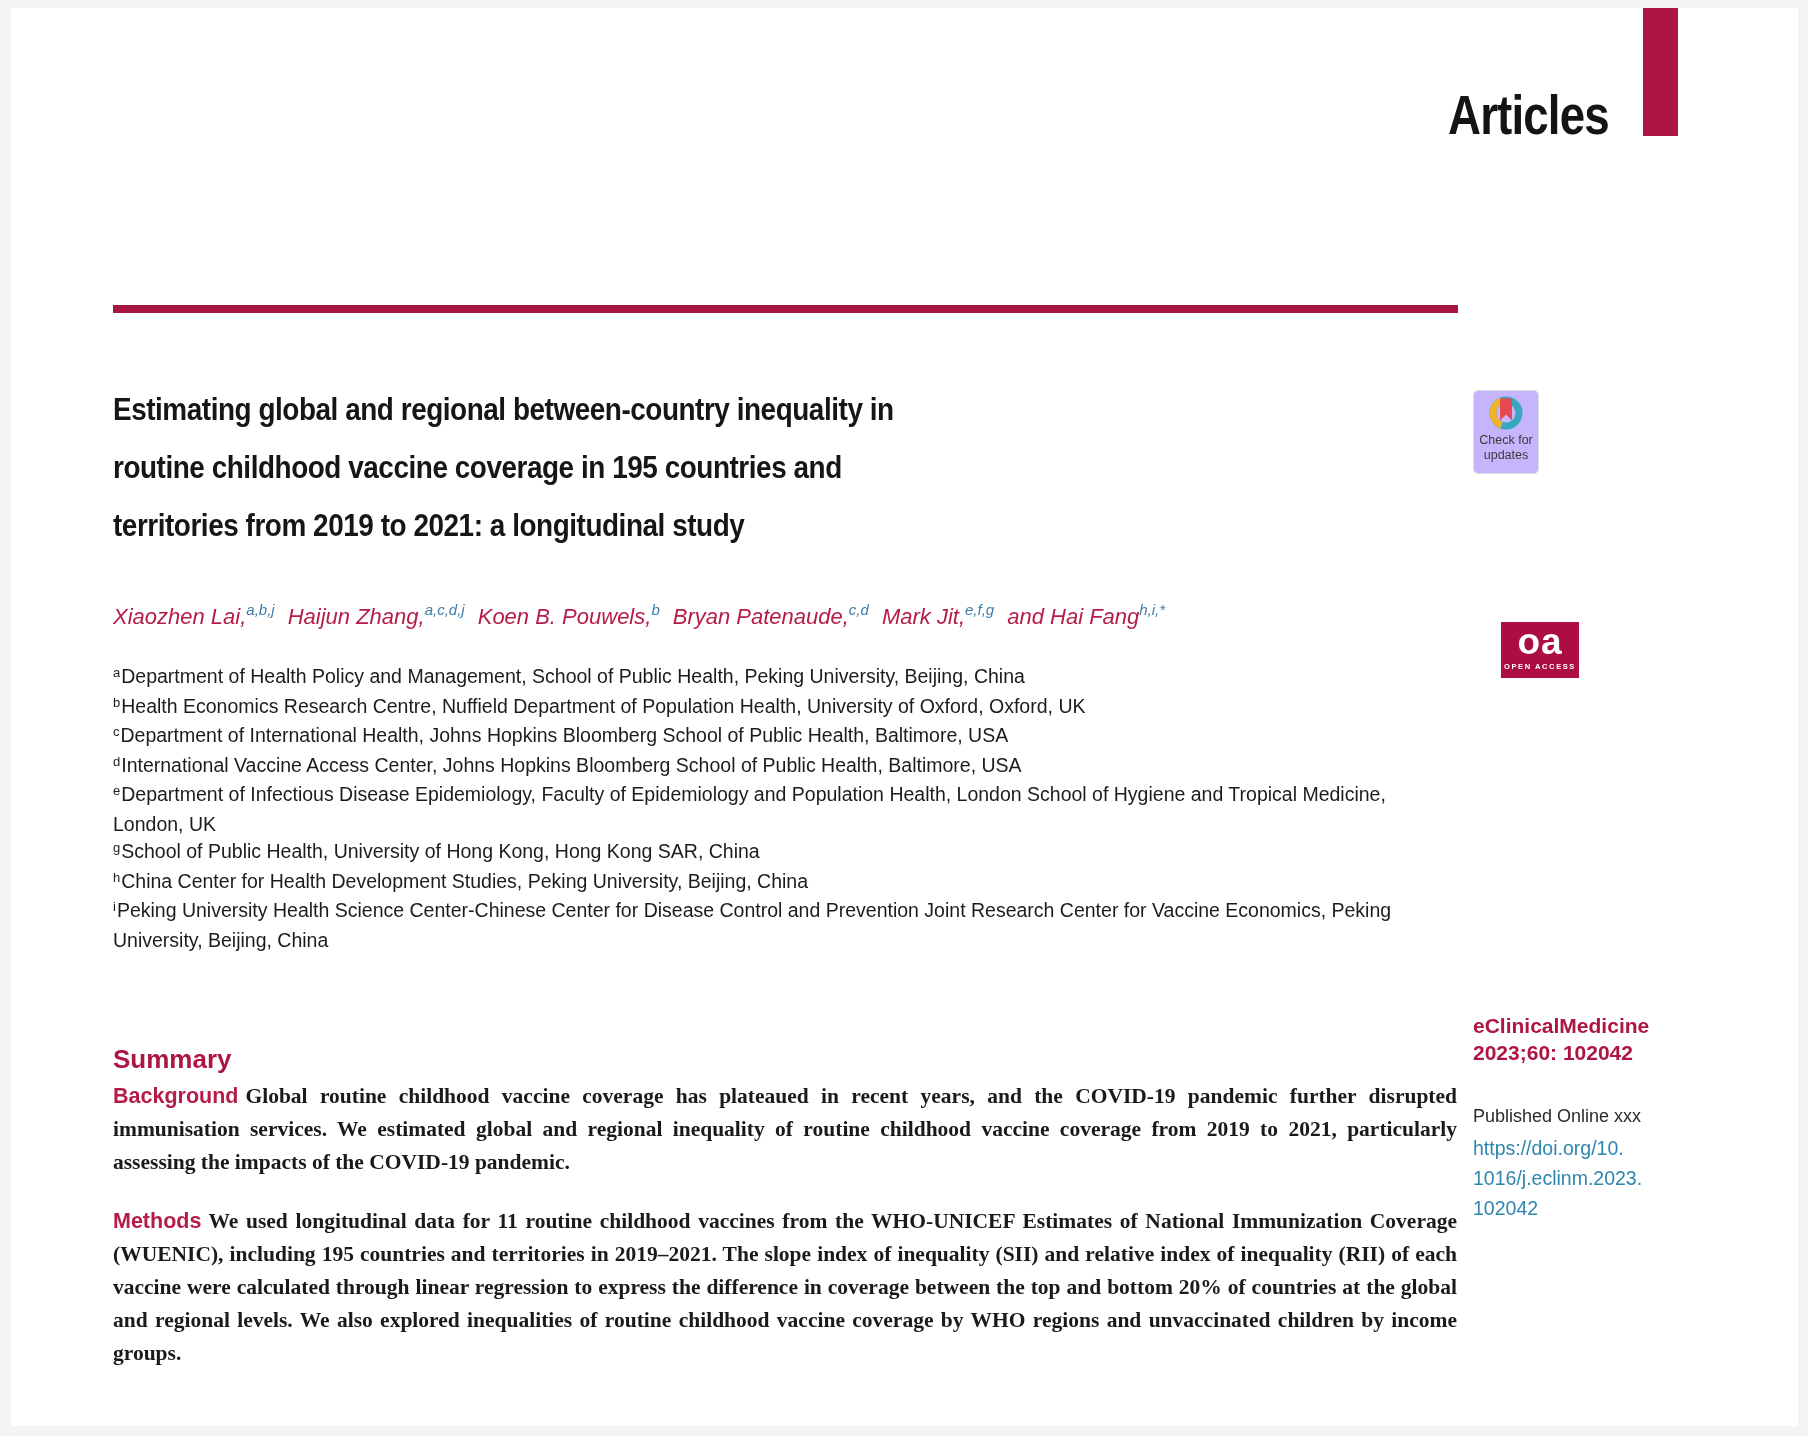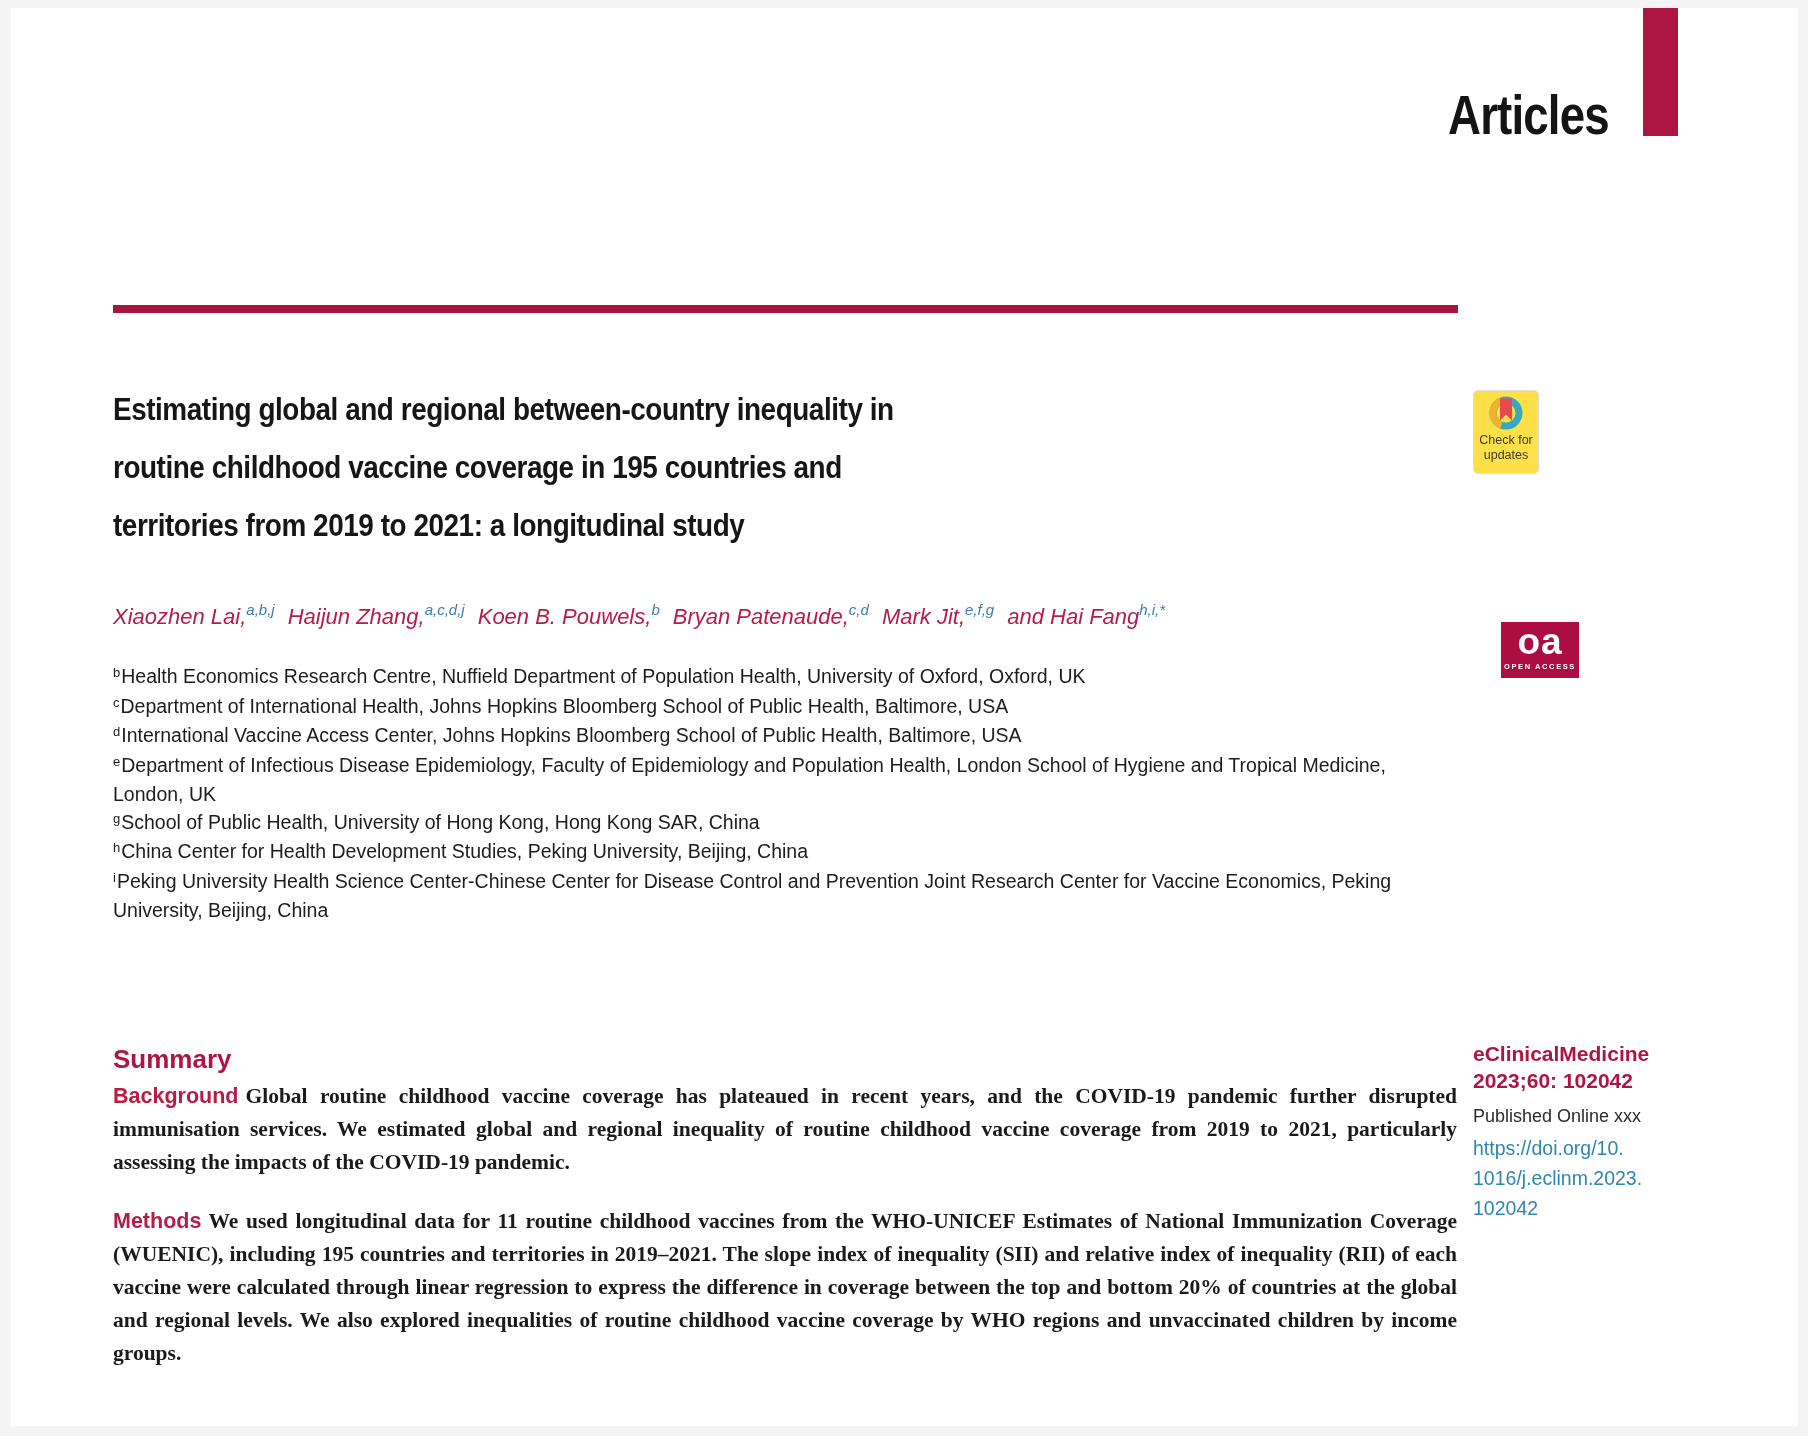--- a/index.html
+++ b/index.html
@@ -69,21 +69,21 @@
   }
   .sum-para.background { top: 1072px; }
   .sum-para.methods { top: 1197px; }
   .lead {
     font-family: "Liberation Sans", sans-serif;
     font-weight: bold; color: #b51c47; margin-right: 7px; margin-top: 28px;
   }
   .badge {
     position: absolute; left: 1462px; top: 382px;
     width: 66px; height: 84px;
-    background: #fde047; border: 1px solid #dcdcdc; border-radius: 5px;
+    background: #c4b5fd; border: 1px solid #dcdcdc; border-radius: 5px;
     box-sizing: border-box; cursor: pointer;
     text-align: center;
   }
   .badge svg { display: block; margin: 2px auto 0 auto; }
   .badge-text {
     font-size: 12.5px; line-height: 15px; color: #3a3a3a;
   }
   .oa {
     position: absolute; left: 1462px; top: 614px;
     width: 78px; height: 56px; background: #ad0e42;
@@ -91,21 +91,21 @@
   }
   .oa-abbr {
     font-size: 37px; font-weight: bold; line-height: 34px;
     letter-spacing: 1px; margin-top: 3px;
   }
   .oa-label {
     font-size: 7.5px; font-weight: bold; letter-spacing: 1.6px;
     margin-top: 3px;
   }
   .journal-block {
-    position: absolute; left: 1462px; top: 1032px;
+    position: absolute; left: 1462px; top: 1004px;
     font-size: 21px; font-weight: bold; color: #ad1542;
     line-height: 27px; white-space: nowrap;
   }
   .published {
     position: absolute; left: 1462px; top: 1098px;
     font-size: 18px; color: #2b2b2b; white-space: nowrap;
   }
   .doi {
     position: absolute; left: 1462px; top: 1125px;
     font-size: 19.5px; color: #2e86ad; line-height: 30px;
@@ -124,20 +124,21 @@
 
   <h1 class="title">
     <div class="tline">Estimating global and regional between-country inequality in</div>
     <div class="tline">routine childhood vaccine coverage in 195 countries and</div>
     <div class="tline">territories from 2019 to 2021: a longitudinal study</div>
   </h1>
 
   <p class="authors"><span class="author"><span>Xiaozhen Lai,</span><span class="asup">a,b,j</span></span><span class="author"><span>Haijun Zhang,</span><span class="asup">a,c,d,j</span></span><span class="author"><span>Koen B. Pouwels,</span><span class="asup">b</span></span><span class="author"><span>Bryan Patenaude,</span><span class="asup">c,d</span></span><span class="author"><span>Mark Jit,</span><span class="asup">e,f,g</span></span><span class="author"><span>and Hai Fang</span><span class="asup">h,i,*</span></span></p>
 
   <div class="affils">
+    <div class="affil"><span class="amark">a</span><span>Department of Health Policy and Management, School of Public Health, Peking University, Beijing, China</span></div>
     <div class="affil"><span class="amark">b</span><span>Health Economics Research Centre, Nuffield Department of Population Health, University of Oxford, Oxford, UK</span></div>
     <div class="affil"><span class="amark">c</span><span>Department of International Health, Johns Hopkins Bloomberg School of Public Health, Baltimore, USA</span></div>
     <div class="affil"><span class="amark">d</span><span>International Vaccine Access Center, Johns Hopkins Bloomberg School of Public Health, Baltimore, USA</span></div>
     <div class="affil"><span class="amark">e</span><span>Department of Infectious Disease Epidemiology, Faculty of Epidemiology and Population Health, London School of Hygiene and Tropical Medicine, London, UK</span></div>
     <div class="affil"><span class="amark">g</span><span>School of Public Health, University of Hong Kong, Hong Kong SAR, China</span></div>
     <div class="affil"><span class="amark">h</span><span>China Center for Health Development Studies, Peking University, Beijing, China</span></div>
     <div class="affil"><span class="amark">i</span><span>Peking University Health Science Center-Chinese Center for Disease Control and Prevention Joint Research Center for Vaccine Economics, Peking University, Beijing, China</span></div>
   </div>
 
   <h2 class="summary-h">Summary</h2>

